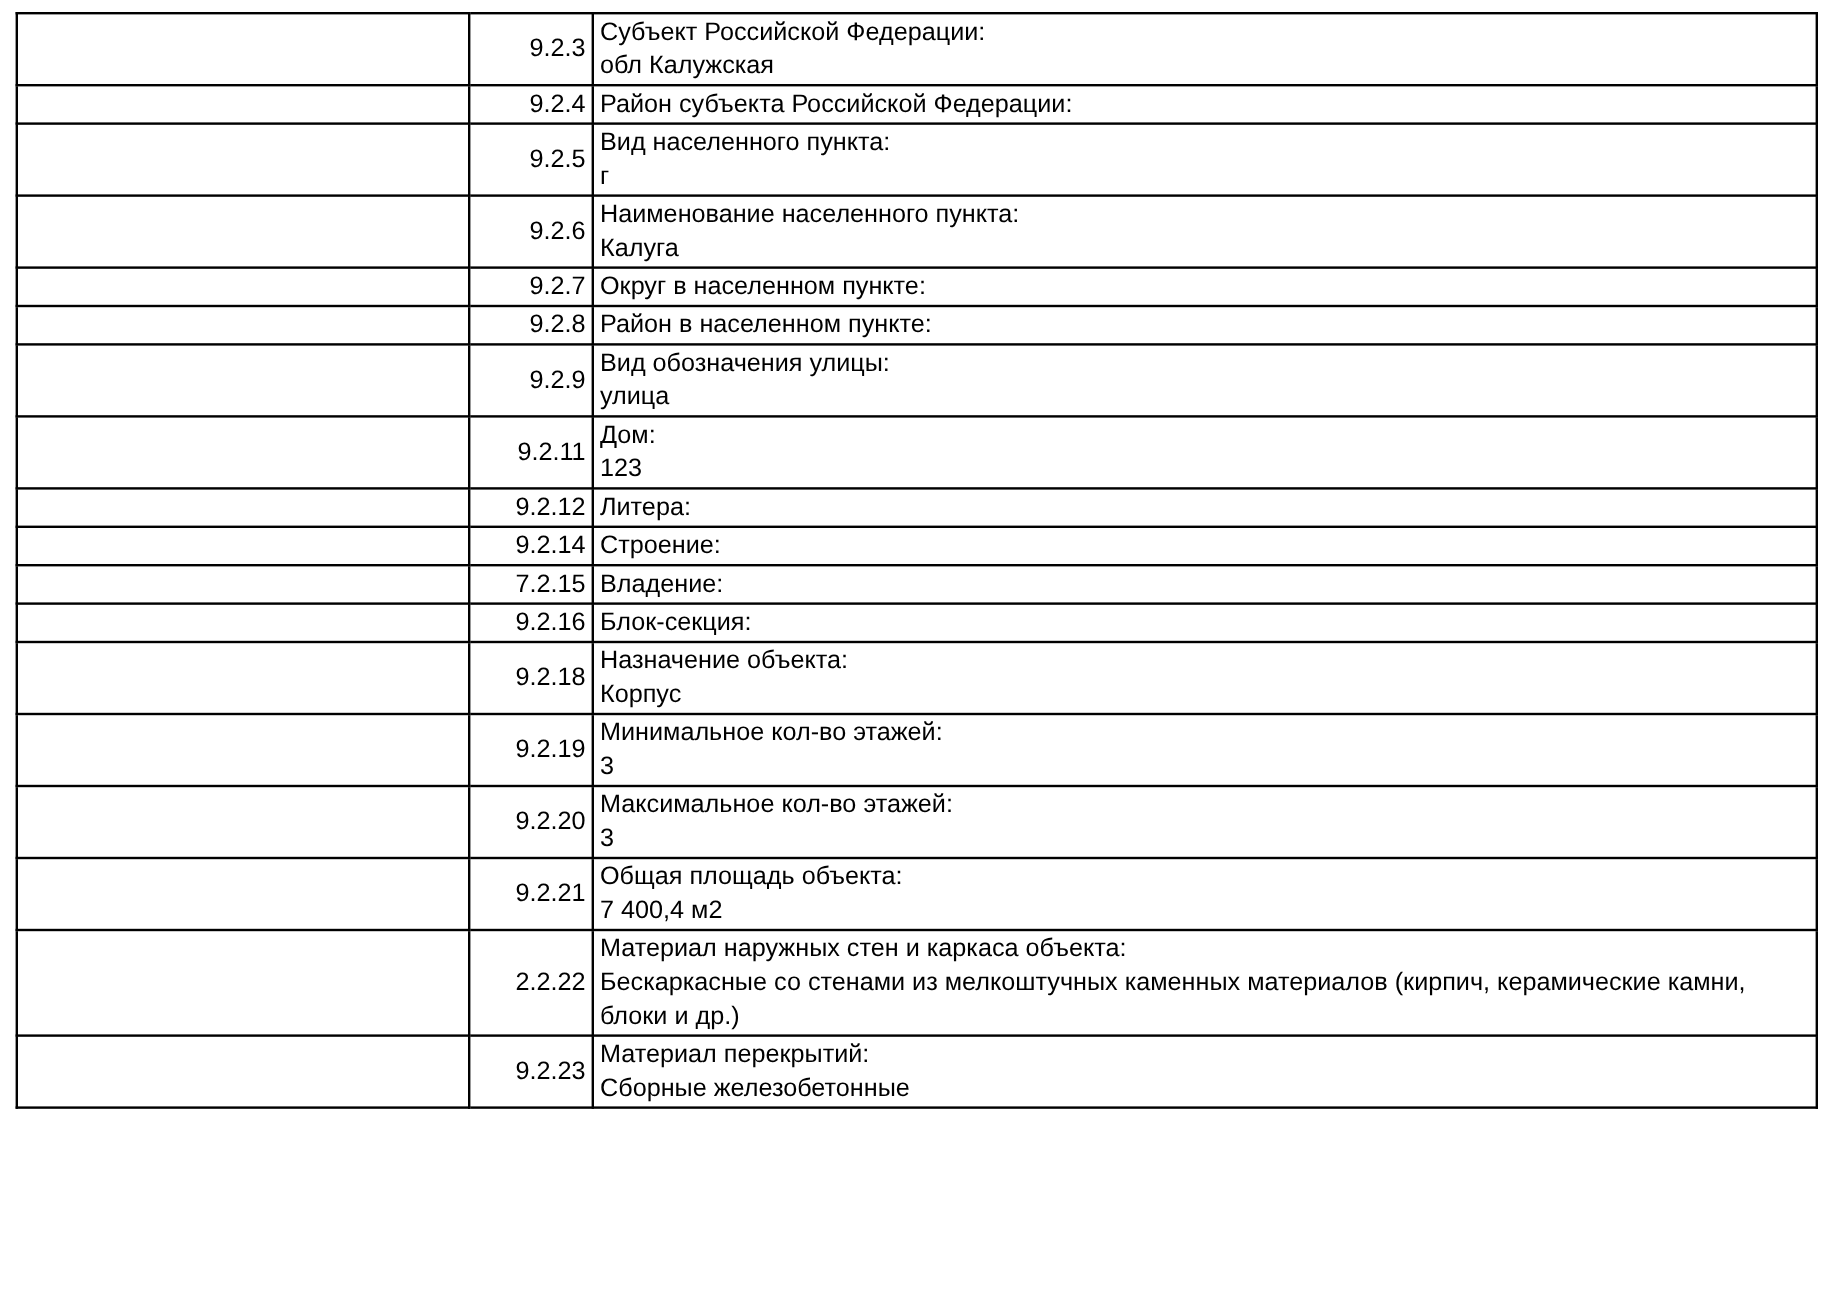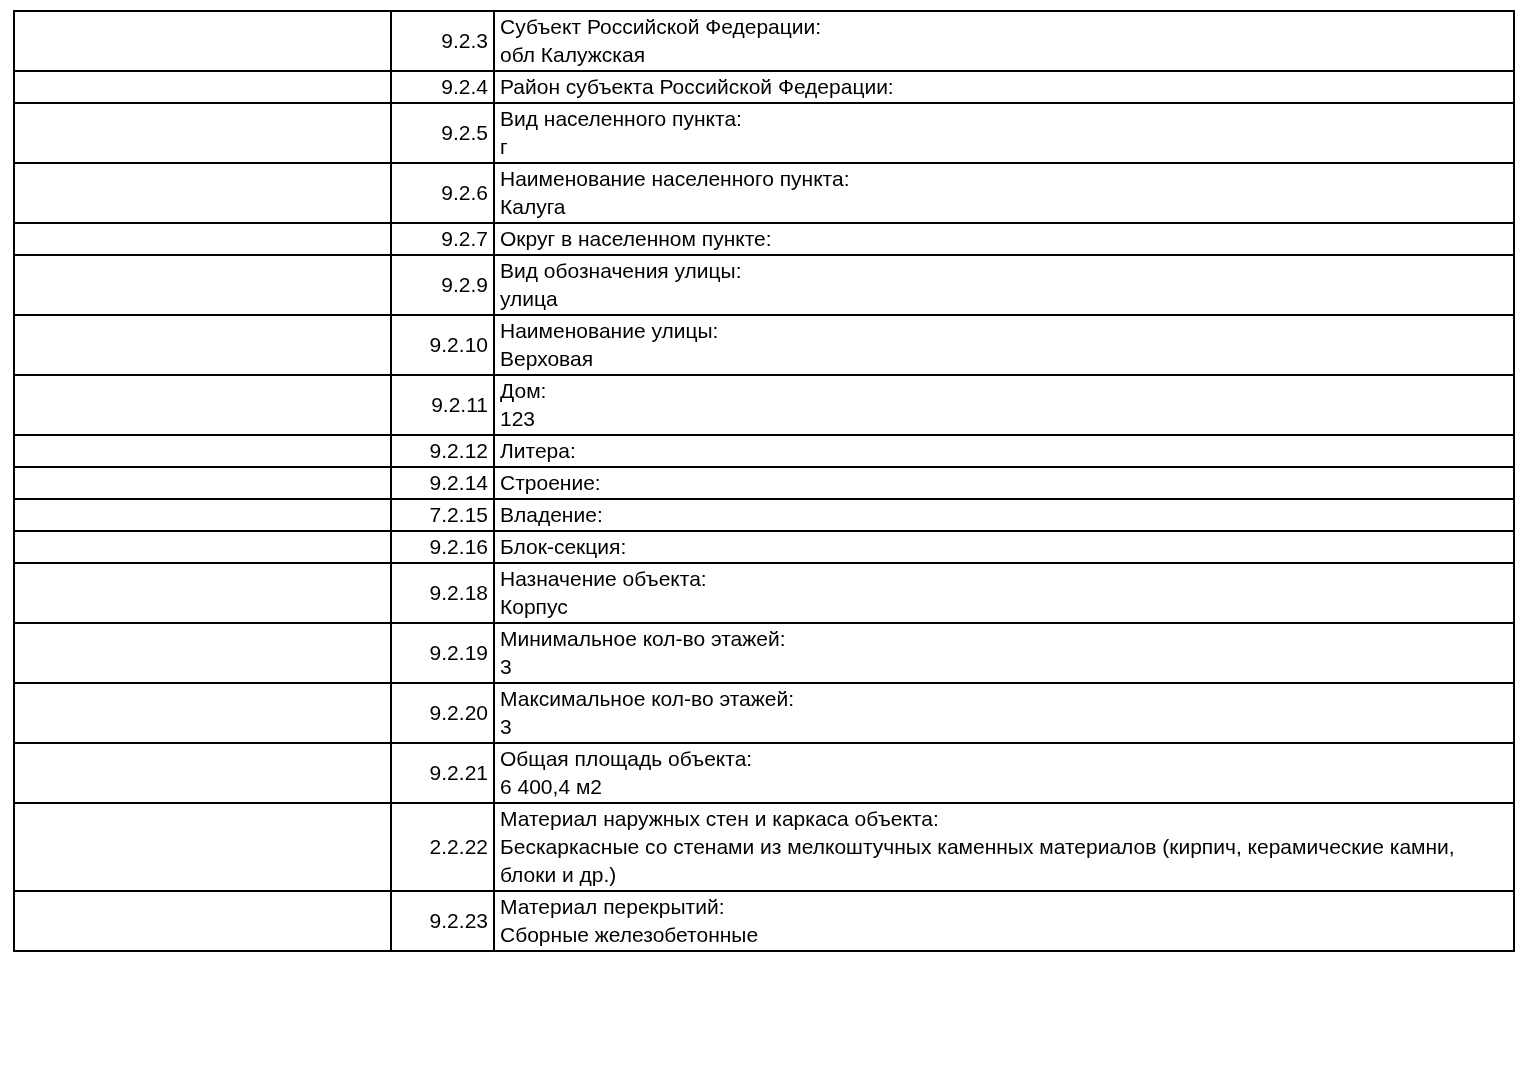--- a/index.html
+++ b/index.html
@@ -91,36 +91,35 @@
       </tr>
       <tr>
         <td class="c-empty"></td>
         <td class="c-num">9.2.7</td>
         <td class="c-content">
           <div class="field-label">Округ в населенном пункте:</div>
         </td>
       </tr>
       <tr>
         <td class="c-empty"></td>
+        <td class="c-num">9.2.8</td>
+        <td class="c-content">
+          <div class="field-label">Район в населенном пункте:</div>
+        </td>
+      </tr>
+      <tr>
+        <td class="c-empty"></td>
         <td class="c-num">9.2.9</td>
         <td class="c-content">
           <div class="field-label">Вид обозначения улицы:</div>
           <div class="field-value">улица</div>
         </td>
       </tr>
       <tr>
         <td class="c-empty"></td>
-        <td class="c-num">9.2.10</td>
-        <td class="c-content">
-          <div class="field-label">Наименование улицы:</div>
-          <div class="field-value">Верховая</div>
-        </td>
-      </tr>
-      <tr>
-        <td class="c-empty"></td>
         <td class="c-num">9.2.11</td>
         <td class="c-content">
           <div class="field-label">Дом:</div>
           <div class="field-value">123</div>
         </td>
       </tr>
       <tr>
         <td class="c-empty"></td>
         <td class="c-num">9.2.12</td>
         <td class="c-content">
@@ -170,21 +169,21 @@
         <td class="c-content">
           <div class="field-label">Максимальное кол-во этажей:</div>
           <div class="field-value">3</div>
         </td>
       </tr>
       <tr>
         <td class="c-empty"></td>
         <td class="c-num">9.2.21</td>
         <td class="c-content">
           <div class="field-label">Общая площадь объекта:</div>
-          <div class="field-value">6 400,4 м2</div>
+          <div class="field-value">7 400,4 м2</div>
         </td>
       </tr>
       <tr>
         <td class="c-empty"></td>
         <td class="c-num">2.2.22</td>
         <td class="c-content">
           <div class="field-label">Материал наружных стен и каркаса объекта:</div>
           <div class="field-value">Бескаркасные со стенами из мелкоштучных каменных материалов (кирпич, керамические камни, блоки и др.)</div>
         </td>
       </tr>

